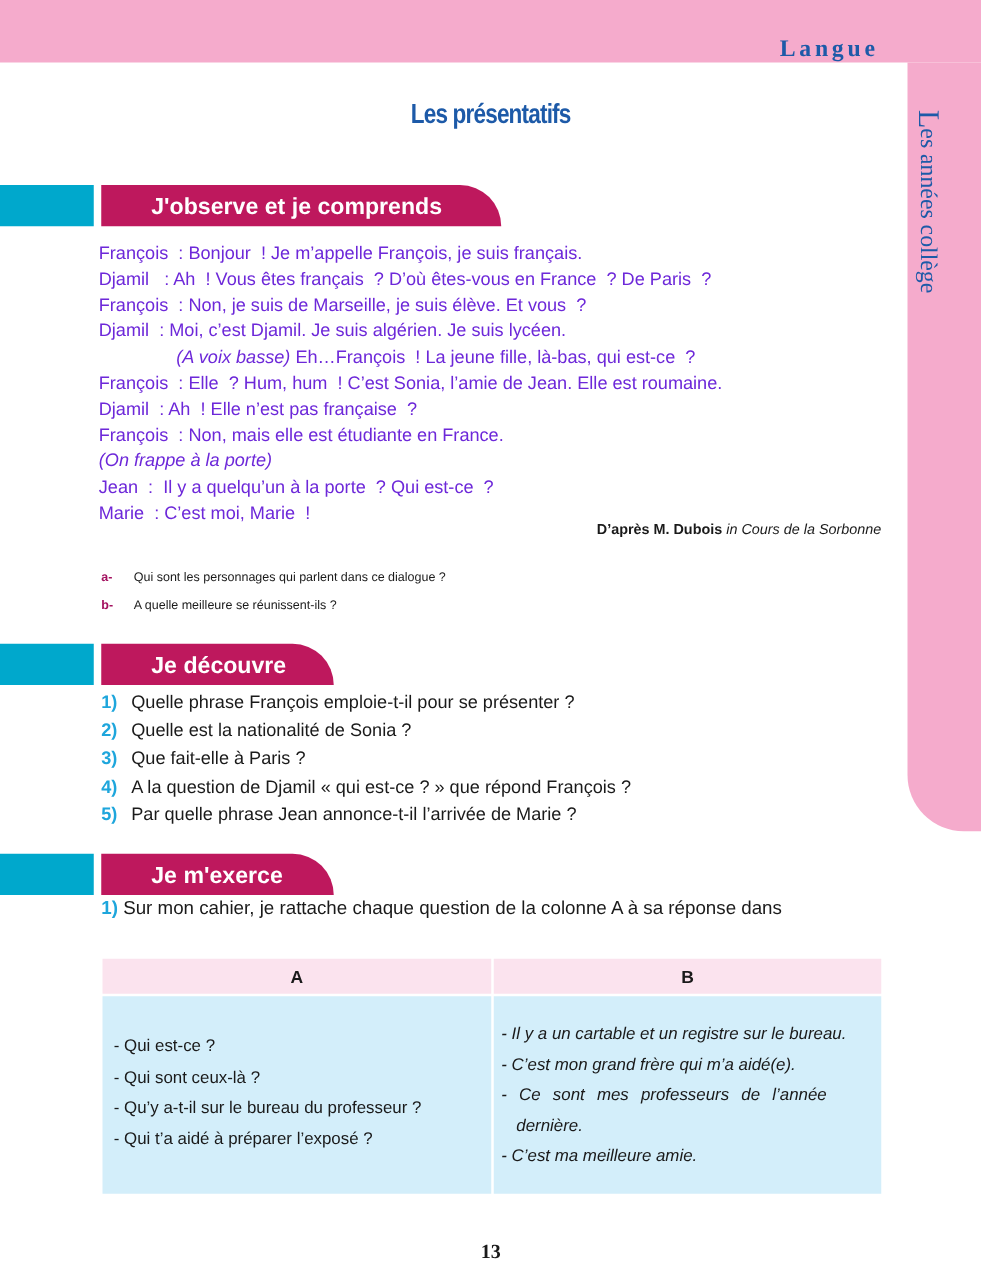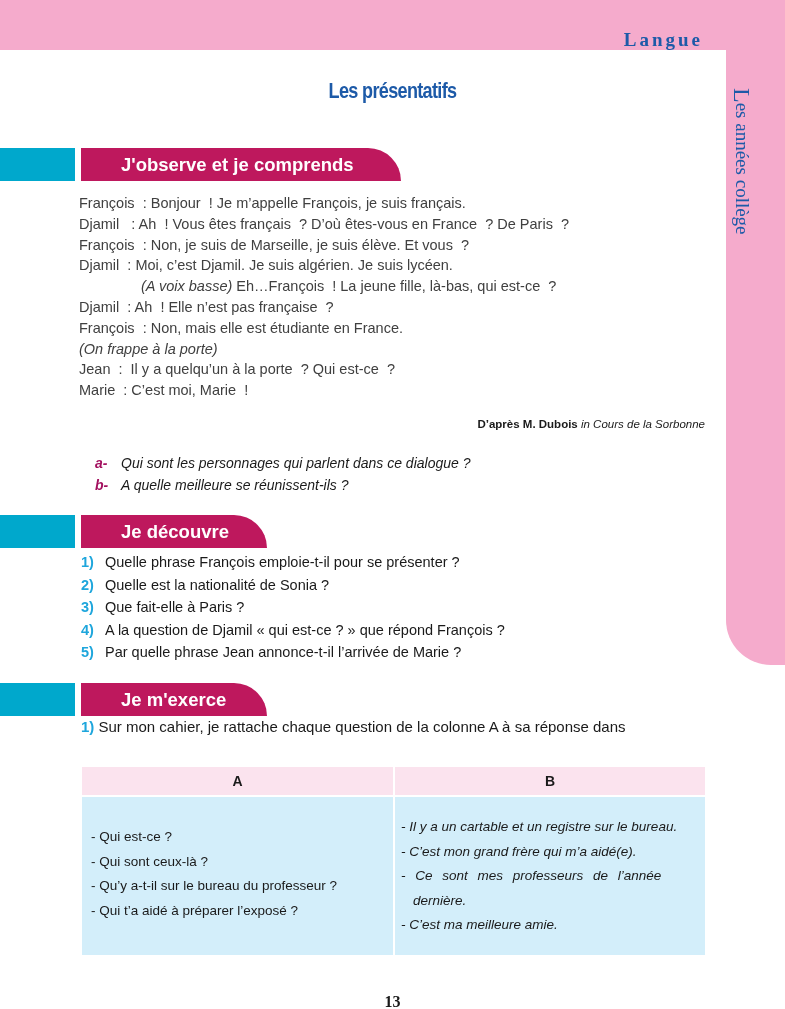--- a/index.html
+++ b/index.html
@@ -12,29 +12,29 @@
     .side-title { position: absolute; left: 730px; top: 88px; width: 24px; writing-mode: vertical-rl; font-family: "Liberation Serif", serif; font-size: 19px; color: #1d5aa8; line-height: 24px; white-space: nowrap; }
     .side-title .big-L { font-size: 24px; }
 
     .page-title { position: absolute; left: 0; width: 785px; top: 78px; text-align: center; font-family: "Liberation Sans", sans-serif; font-weight: bold; font-size: 22px; color: #1d5aa8; letter-spacing: -0.8px; transform: scaleX(0.82); }
 
     .banner { position: absolute; left: 0; height: 33px; }
     .banner .stub { position: absolute; left: 0; top: 0; width: 75px; height: 33px; background: #00a8cc; }
     .banner .tab { position: absolute; left: 81px; top: 0; height: 33px; background: #be185d; border-top-right-radius: 33px 33px; display: flex; align-items: center; }
     .banner .tab span { color: #ffffff; font-weight: bold; font-size: 18.5px; padding-left: 40px; }
 
-    .dialog { position: absolute; left: 79px; top: 193px; font-size: 14.5px; line-height: 20.8px; color: #404040; }
+    .dialog { position: absolute; left: 79px; top: 193px; font-size: 14.5px; line-height: 20.8px; color: #6d28d9; }
     .dialog .line { white-space: pre; }
     .dialog .indent { padding-left: 62px; }
     .dialog em { font-style: italic; }
     .citation { position: absolute; right: 80px; top: 418px; font-size: 11.5px; color: #1a1a1a; }
     .citation b { font-weight: bold; }
     .citation i { font-style: italic; }
 
-    .qa { position: absolute; left: 95px; top: 452px; font-size: 14px; line-height: 22px; font-style: italic; }
+    .qa { position: absolute; left: 81px; top: 452px; font-size: 10px; line-height: 22px; }
     .qa .mk { color: #a3105f; font-weight: bold; display: inline-block; width: 26px; }
 
     .qlist { position: absolute; left: 81px; font-size: 14.5px; line-height: 22.6px; }
     .qlist .num { color: #1ea6dc; font-weight: bold; display: inline-block; width: 24px; }
 
     .ex-instr { position: absolute; left: 81px; top: 716px; width: 626px; font-size: 15px; line-height: 22px; text-align: justify; }
     .ex-instr .num { color: #1ea6dc; font-weight: bold; }
     .ex-instr .cont { padding-left: 18px; }
 
     .match-table { position: absolute; left: 80px; top: 765px; width: 627px; border-collapse: separate; border-spacing: 2px; }
@@ -62,20 +62,21 @@
     <span>J'observe et je comprends</span>
   </div>
 </div>
 
 <div class="dialog">
   <div class="line">François  : Bonjour  ! Je m’appelle François, je suis français.</div>
   <div class="line">Djamil   : Ah  ! Vous êtes français  ? D’où êtes-vous en France  ? De Paris  ?</div>
   <div class="line">François  : Non, je suis de Marseille, je suis élève. Et vous  ?</div>
   <div class="line">Djamil  : Moi, c’est Djamil. Je suis algérien. Je suis lycéen.</div>
   <div class="line indent"><em>(A voix basse)</em><span> Eh…François  ! La jeune fille, là-bas, qui est-ce  ?</span></div>
+  <div class="line">François  : Elle  ? Hum, hum  ! C’est Sonia, l’amie de Jean. Elle est roumaine.</div>
   <div class="line">Djamil  : Ah  ! Elle n’est pas française  ?</div>
   <div class="line">François  : Non, mais elle est étudiante en France.</div>
   <div class="line"><em>(On frappe à la porte)</em></div>
   <div class="line">Jean  :  Il y a quelqu’un à la porte  ? Qui est-ce  ?</div>
   <div class="line">Marie  : C’est moi, Marie  !</div>
 </div>
 
 <div class="citation"><b>D’après M. Dubois</b><i> in </i><i>Cours de la Sorbonne</i></div>
 
 <div class="qa">

